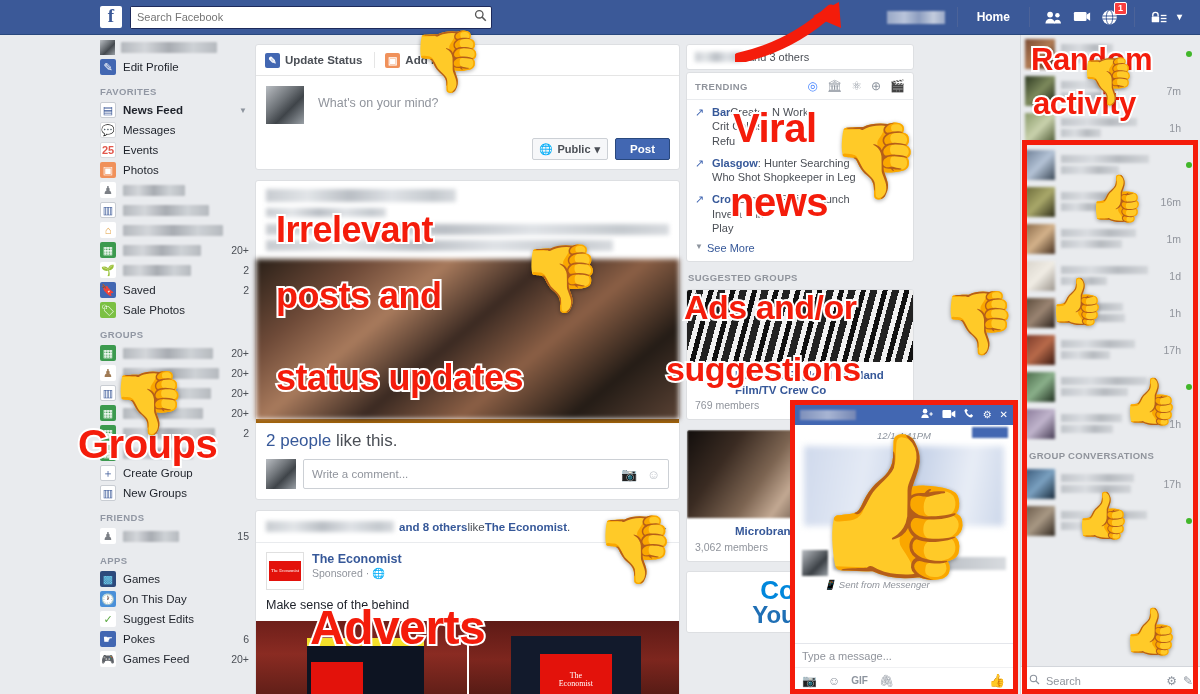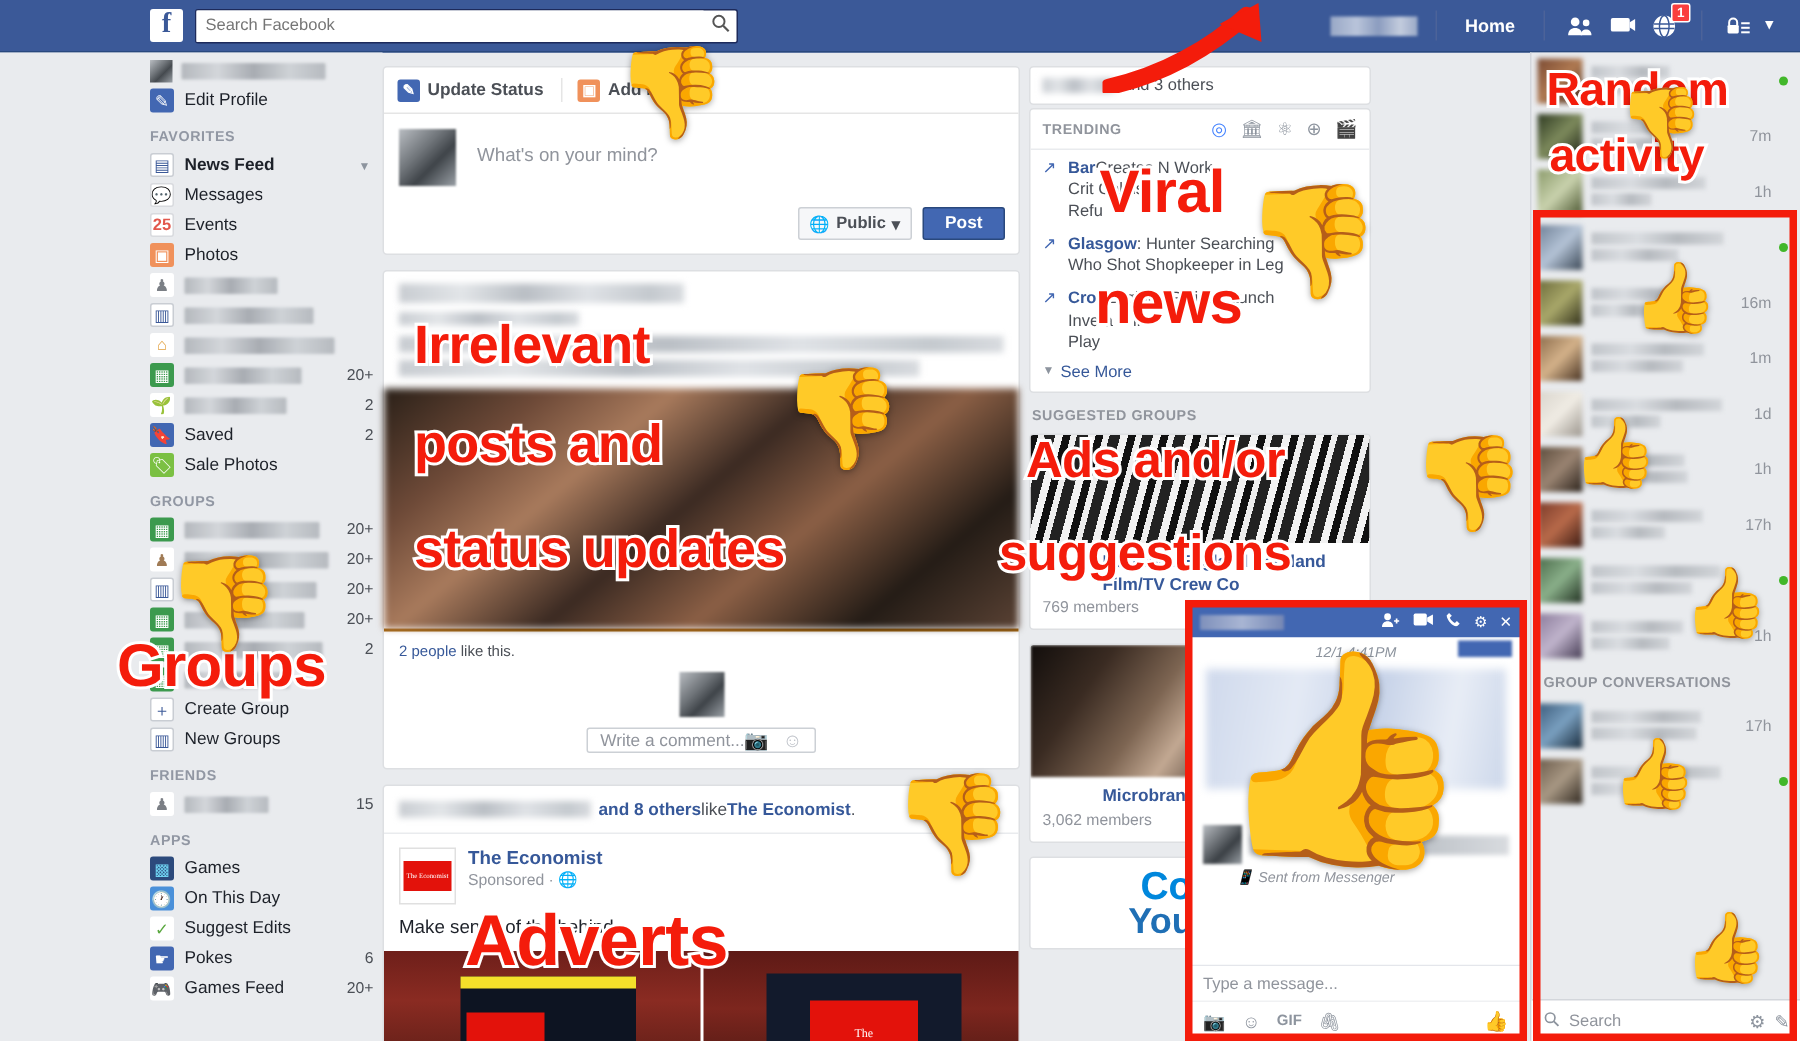--- a/index.html
+++ b/index.html
@@ -113,23 +113,23 @@
   .composer-body { display: flex; padding: 10px 10px 14px 10px; align-items: flex-start; }
   .av-sq { width: 38px; height: 38px; background: linear-gradient(135deg,#b9bdc2 0%,#6e7378 40%,#3f4449 62%,#9aa0a6 100%); filter: blur(0.6px); flex: 0 0 38px; }
   .ph-text { font-size: 12.5px; color: #90949c; padding: 10px 0 0 14px; }
   .composer-foot { display: flex; justify-content: flex-end; align-items: center; padding: 0 9px 9px 9px; }
   .pubbtn { display:flex; align-items:center; gap:4px; height: 22px; border: 1px solid #ccd0d5; background:#f6f7f9; border-radius: 2px; font-size: 11px; font-weight: bold; color: #4b4f56; padding: 0 7px; }
   .postbtn { margin-left: 7px; height: 22px; background:#4267b2; border:1px solid #29487d; border-radius:2px; color:#fff; font-size:11.5px; font-weight:bold; padding:0 14px; line-height:20px; }
 
   .blurblock { background: linear-gradient(90deg,#c8ccd1 0%,#e2e5e8 22%,#b9bec4 44%,#dfe2e6 66%,#c4c9ce 88%,#d8dbdf 100%); filter: blur(2px); }
   .photo-blur { background: linear-gradient(140deg,#2a2018 0%,#6e4a38 18%,#a87a5c 32%,#3b2a22 48%,#8b5f45 64%,#241c16 82%,#5a4234 100%); filter: blur(2.4px); }
 
-  .likebar { font-size: 10px; color: #4b4f56; padding: 8px 10px; border-top: 2px solid #a16207; }
+  .likebar { font-size: 17px; color: #4b4f56; padding: 8px 10px; border-top: 4px solid #a16207; }
   .likebar a { color: #365899; text-decoration: none; }
-  .cmt-row { display:flex; align-items:center; padding: 0 10px 10px 10px; gap: 7px; flex-direction: column; }
+  .cmt-row { display:flex; align-items:flex-start; padding: 0 10px 10px 10px; gap: 7px; }
   .cmt-av { width: 30px; height: 30px; background: linear-gradient(135deg,#b9bdc2 0%,#6e7378 40%,#3f4449 62%,#9aa0a6 100%); filter: blur(0.6px); flex:0 0 30px; }
   .cmt-box { flex:1; height: 30px; border:1px solid #ccd0d5; border-radius:2px; background:#fff; display:flex; align-items:center; padding: 0 8px; font-size: 11.5px; color:#90949c; }
   .cmt-icons { margin-left:auto; display:flex; gap:9px; color:#bec2c9; font-size:13px; }
 
   .storyhdr { display:flex; align-items:center; font-size:11.5px; color:#4b4f56; padding: 8px 10px; border-bottom: 1px solid #e9ebee; }
   .storyhdr a { color:#365899; text-decoration:none; font-weight:bold; }
   .posthdr { display:flex; padding: 9px 10px 4px 10px; gap: 8px; }
   .page-av { width: 38px; height: 38px; flex:0 0 38px; background:#fff; border:1px solid #e0e0e0; display:flex; align-items:center; justify-content:center; }
   .econ-logo { width: 32px; height: 20px; background:#e3120b; color:#fff; font-size:4.6px; font-family:"Liberation Serif",serif; display:flex; align-items:center; justify-content:center; text-align:center; line-height:1.1; }
   .pgname { font-size: 12.5px; font-weight: bold; color:#365899; }
@@ -740,21 +740,21 @@
   <div class="anno" style="left:733px;top:108px;font-size:40px;">Viral</div>
   <div class="anno" style="left:730px;top:182px;font-size:40px;">news</div>
   <div class="thumb" style="left:829px;top:124px;font-size:74px;">👎</div>
 
   <div class="anno" style="left:1031px;top:44px;font-size:31px;">Random</div>
   <div class="anno" style="left:1033px;top:88px;font-size:31px;">activity</div>
   <div class="thumb" style="left:1079px;top:58px;font-size:46px;">👎</div>
 
   <div class="anno" style="left:276px;top:212px;font-size:36px;">Irrelevant</div>
   <div class="anno" style="left:276px;top:278px;font-size:36px;">posts and</div>
-  <div class="anno" style="left:276px;top:348px;font-size:36px;">status updates</div>
+  <div class="anno" style="left:276px;top:360px;font-size:36px;">status updates</div>
   <div class="thumb" style="left:520px;top:245px;font-size:66px;">👎</div>
 
   <div class="anno" style="left:684px;top:290px;font-size:34px;">Ads and/or</div>
   <div class="anno" style="left:666px;top:352px;font-size:34px;">suggestions</div>
   <div class="thumb" style="left:940px;top:292px;font-size:62px;">👎</div>
 
   <div class="anno" style="left:78px;top:424px;font-size:40px;">Groups</div>
   <div class="thumb" style="left:110px;top:372px;font-size:62px;">👎</div>
 
   <div class="anno" style="left:310px;top:584px;font-size:48px;margin-top:20px;">Adverts</div>

